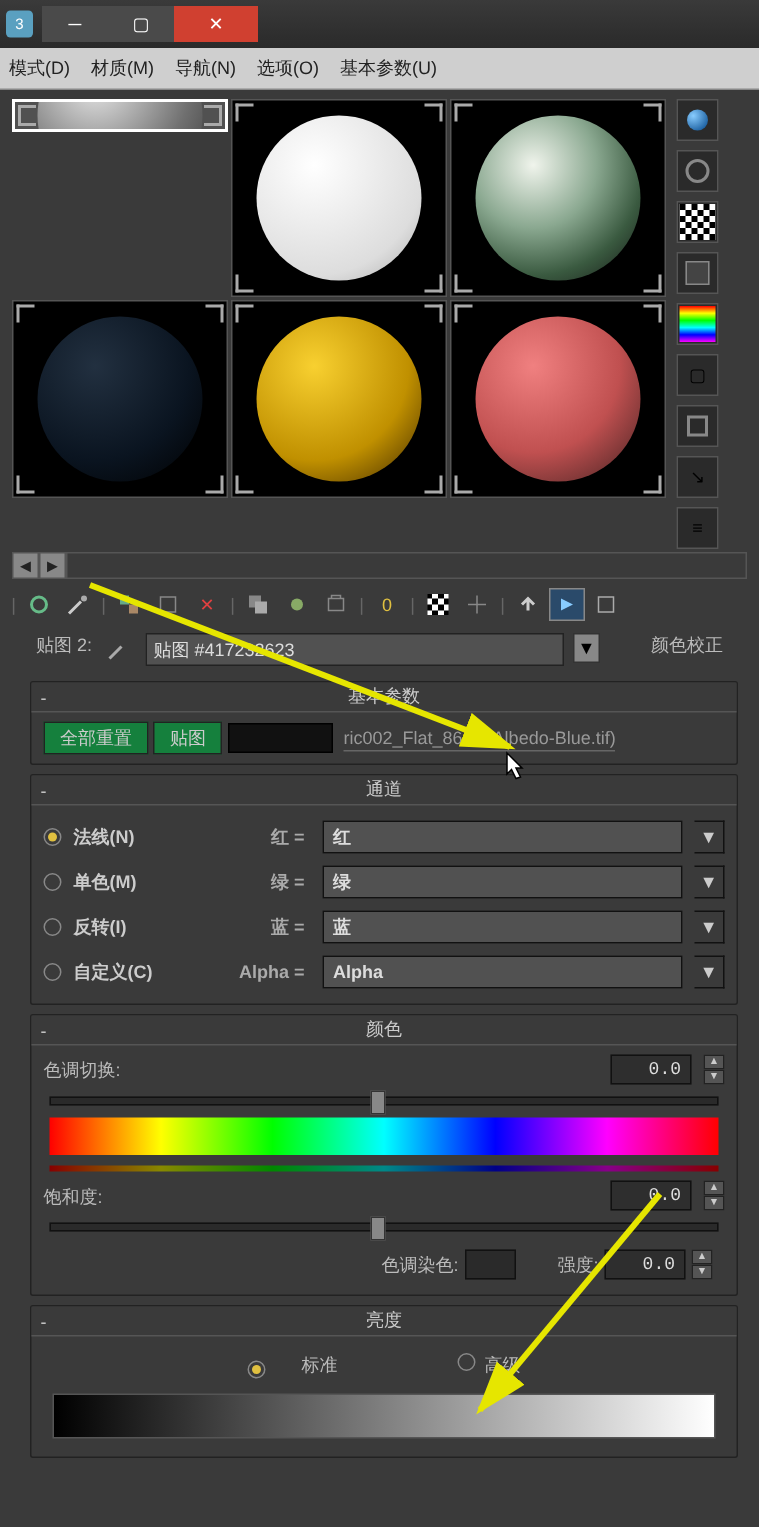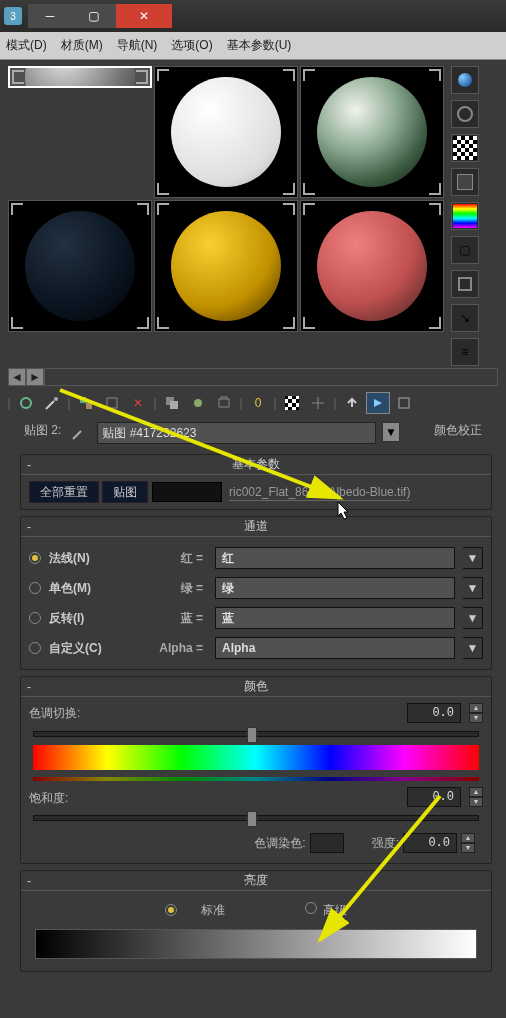--- a/index.html
+++ b/index.html
@@ -46,21 +46,21 @@
 .tbico.yellow { color:#e0c040; }
 .tbico.on { border:1px solid #888; background:#2a4a6a; }
 .row2 { display:flex; align-items:flex-start; gap:6px; padding: 4px 24px; }
 .label { color:#bbb; }
 .combo { height:22px; background:#515151; border:1px solid #222; display:flex;align-items:center; padding:0 4px; color:#ddd; flex:1; }
 .dropbtn { width:18px;height:20px;background:#888;border:1px solid #333;display:flex;align-items:center;justify-content:center; }
 .panel { margin: 6px 14px 6px 20px; border:1px solid #222; border-radius:2px; }
 .panelhead { position:relative; height:20px; display:flex; align-items:center; justify-content:center; color:#ccc; background:#3a3a3a; border-bottom:1px solid #555; }
 .panelhead .minus { position:absolute; left:6px; color:#ccc; }
 .panelbody { padding:6px 8px; }
-.btn { height:22px; padding:0 10px; background:#0f172a; border:1px solid #222; color:#ccc; display:inline-flex;align-items:center; }
+.btn { height:22px; padding:0 10px; background:#15803d; border:1px solid #222; color:#ccc; display:inline-flex;align-items:center; }
 .mapslot { height:20px; background:#111; border:1px solid #000; display:inline-block; width:70px; vertical-align:middle; }
 .mapname { color:#999; margin-left:4px; border-bottom:1px solid #666; padding-bottom:1px; }
 .chrow { display:flex; align-items:center; height:30px; gap:8px;font-weight:bold; }
 .radio { width:12px;height:12px;border-radius:50%;border:1px solid #888;display:inline-flex;align-items:center;justify-content:center; }
 .radio.on::after { content:""; width:6px;height:6px;border-radius:50%;background:#e0c040; }
 .rlabel { color:#ccc; width:86px; }
 .eq { color:#aaa; width:60px; text-align:right; margin-right:4px; }
 .sel { height:22px; background:#515151; border:1px solid #111; color:#ddd; display:flex;align-items:center;padding:0 6px; flex:1; }
 .selarr { width:20px;height:22px;background:#3a3a3a;border:1px solid #111;border-left:none;display:flex;align-items:center;justify-content:center;color:#ccc; }
 .spin { height:20px; background:#2e2e2e; border:1px solid #111; color:#ddd; padding:0 6px; width:54px; text-align:right; display:inline-flex;align-items:center;justify-content:flex-end;font-family:Liberation Mono, monospace; }
@@ -366,21 +366,21 @@
   </div>
 </div>
 
 <div class="panel">
   <div class="panelhead">
     <span class="minus">-</span>
     <span>亮度</span>
   </div>
   <div class="panelbody">
     <div style="display:flex;align-items:center;justify-content:center;gap:80px;height:26px">
-      <span style="display:flex;align-items:center;gap:24px">
+      <span style="display:flex;align-items:flex-end;gap:24px">
         <span class="radio on"></span>
         <span class="label">标准</span>
       </span>
       <span style="display:flex;align-items:flex-start;gap:6px">
         <span class="radio"></span>
         <span class="label">高级</span>
       </span>
     </div>
     <div class="graybar"></div>
   </div>

